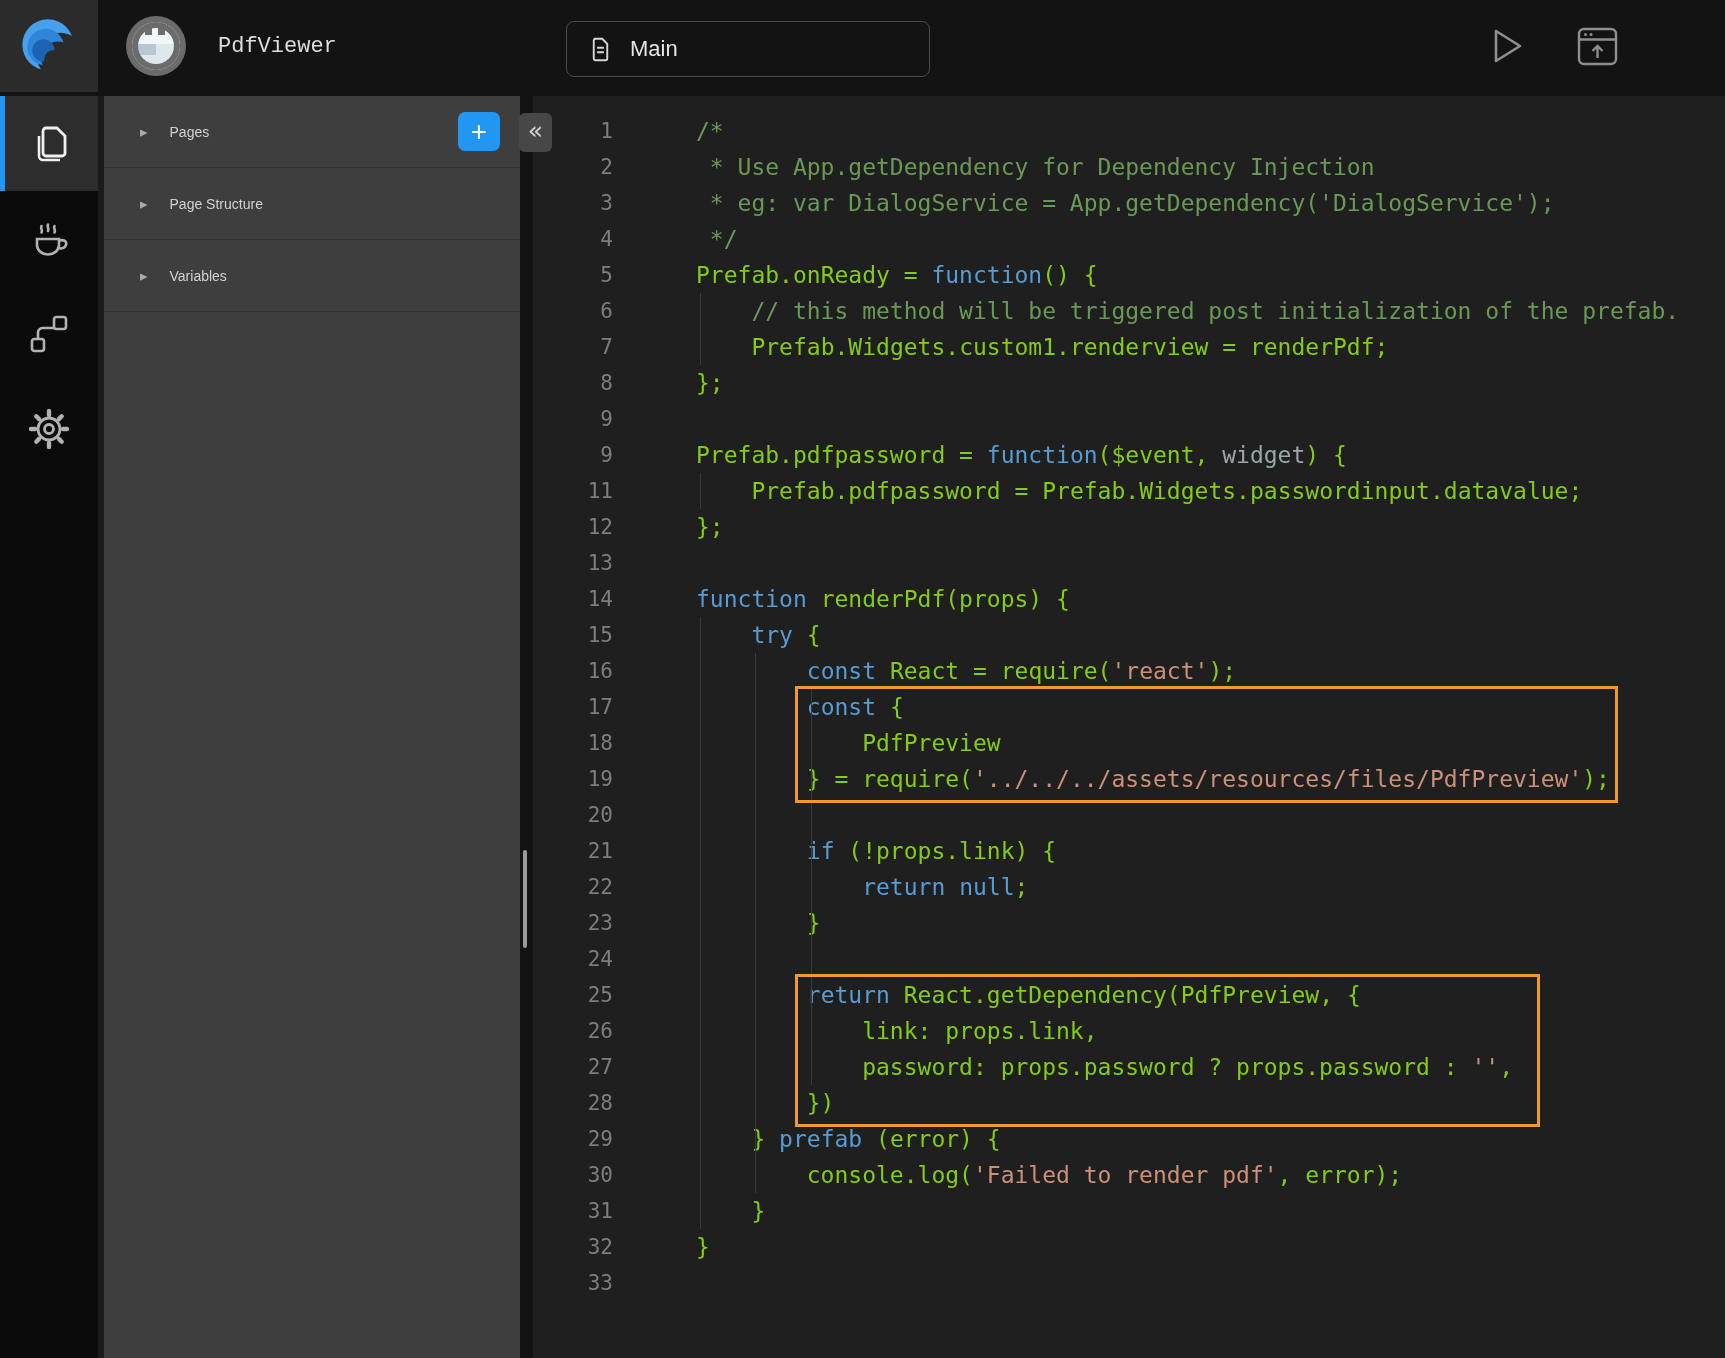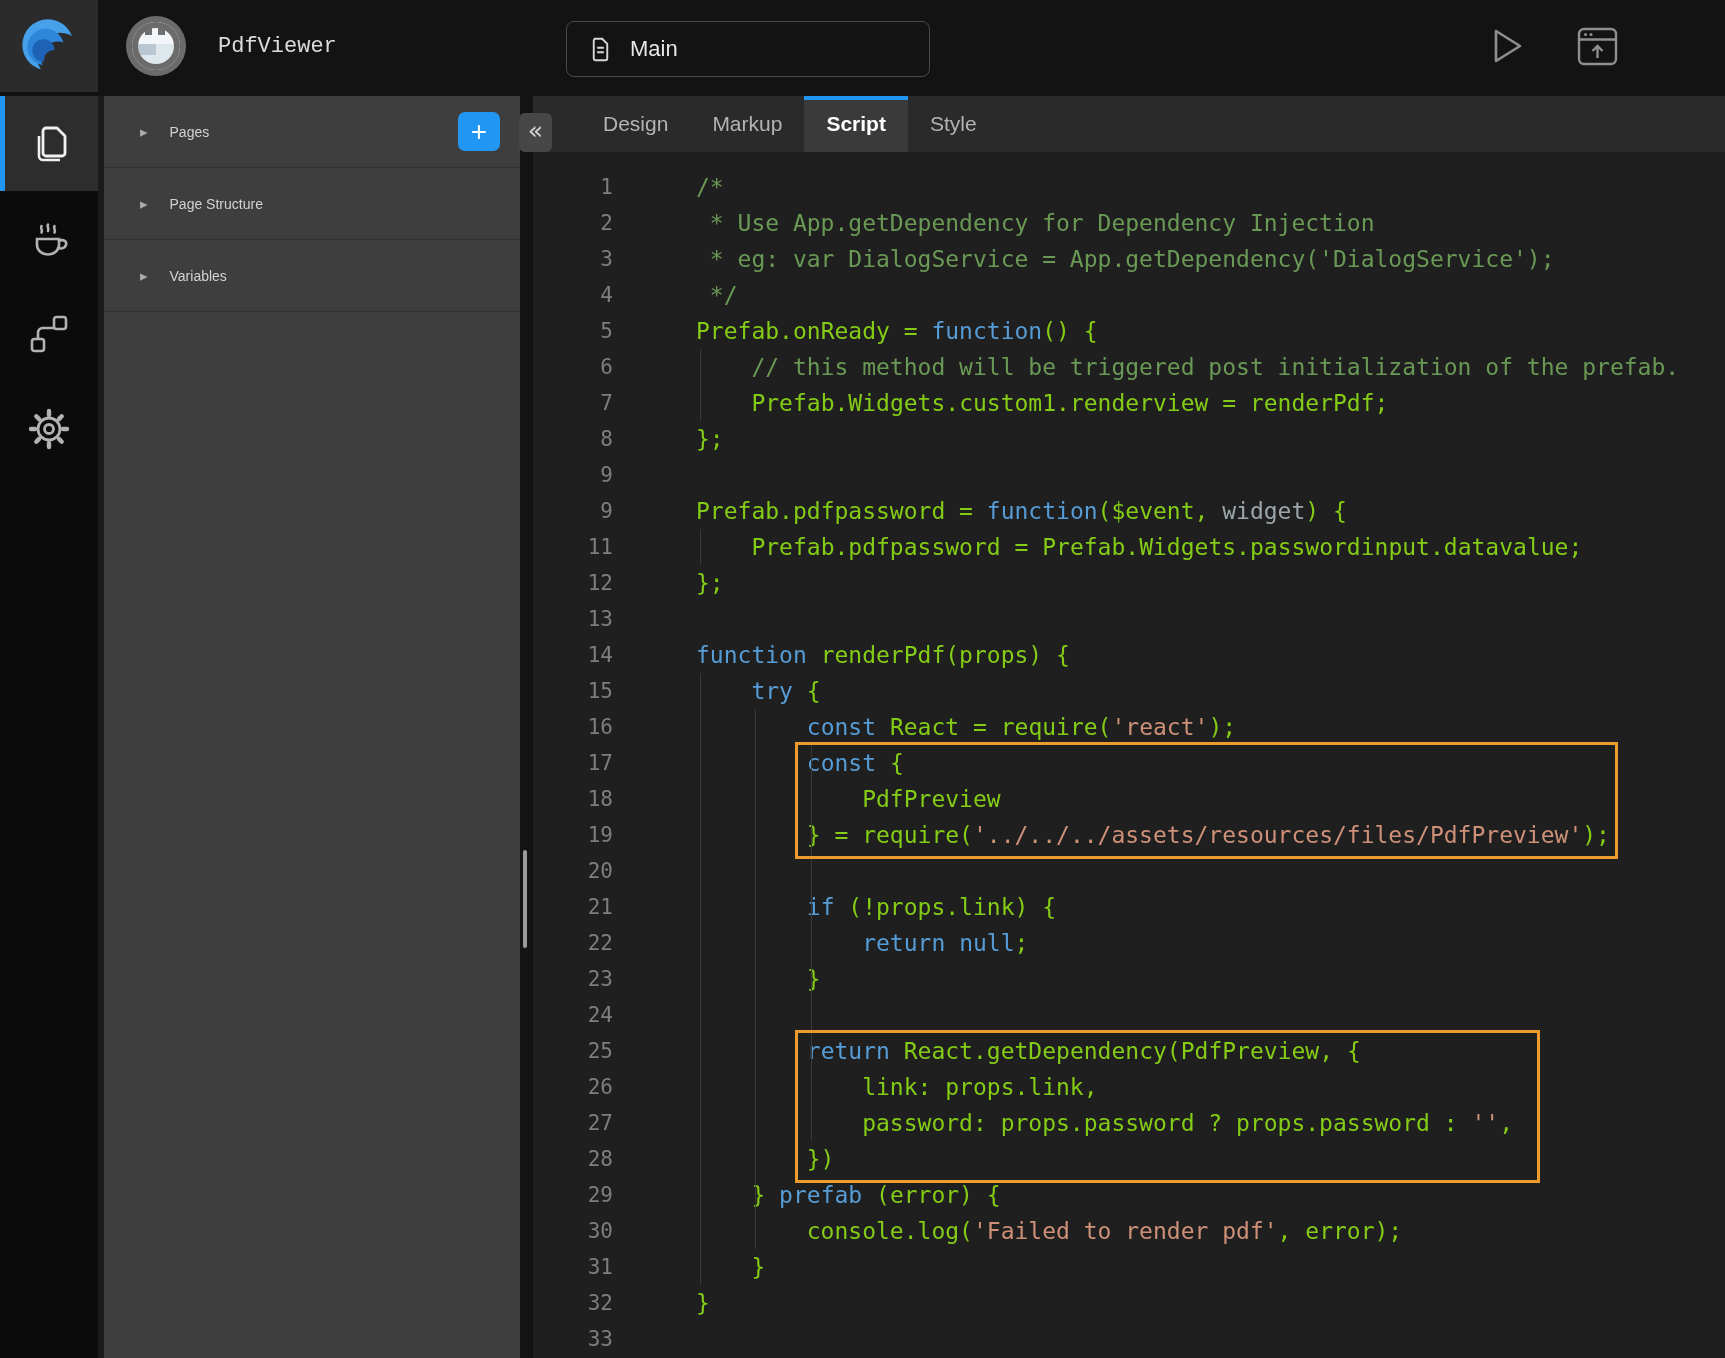--- a/index.html
+++ b/index.html
@@ -184,26 +184,20 @@
     <span class="s-label">Variables</span>
   </div>
 </div>
 <button class="collapse-btn">«</button>
 
 <div class="gutter">
   <div class="g-thumb"></div>
 </div>
 
 <div class="editor">
-  <div class="tabbar">
-    <div class="tab">Design</div>
-    <div class="tab">Markup</div>
-    <div class="tab active">Script</div>
-    <div class="tab">Style</div>
-  </div>
 
   <div class="codewrap">
 
     <div class="ig" style="left:167px;top:197px;height:72px;"></div>
     <div class="ig" style="left:167px;top:377px;height:36px;"></div>
     <div class="ig" style="left:167px;top:521px;height:612px;"></div>
     <div class="ig" style="left:222px;top:557px;height:540px;"></div>
     <div class="ig" style="left:278px;top:593px;height:396px;"></div>
 
   <div class="cl">

